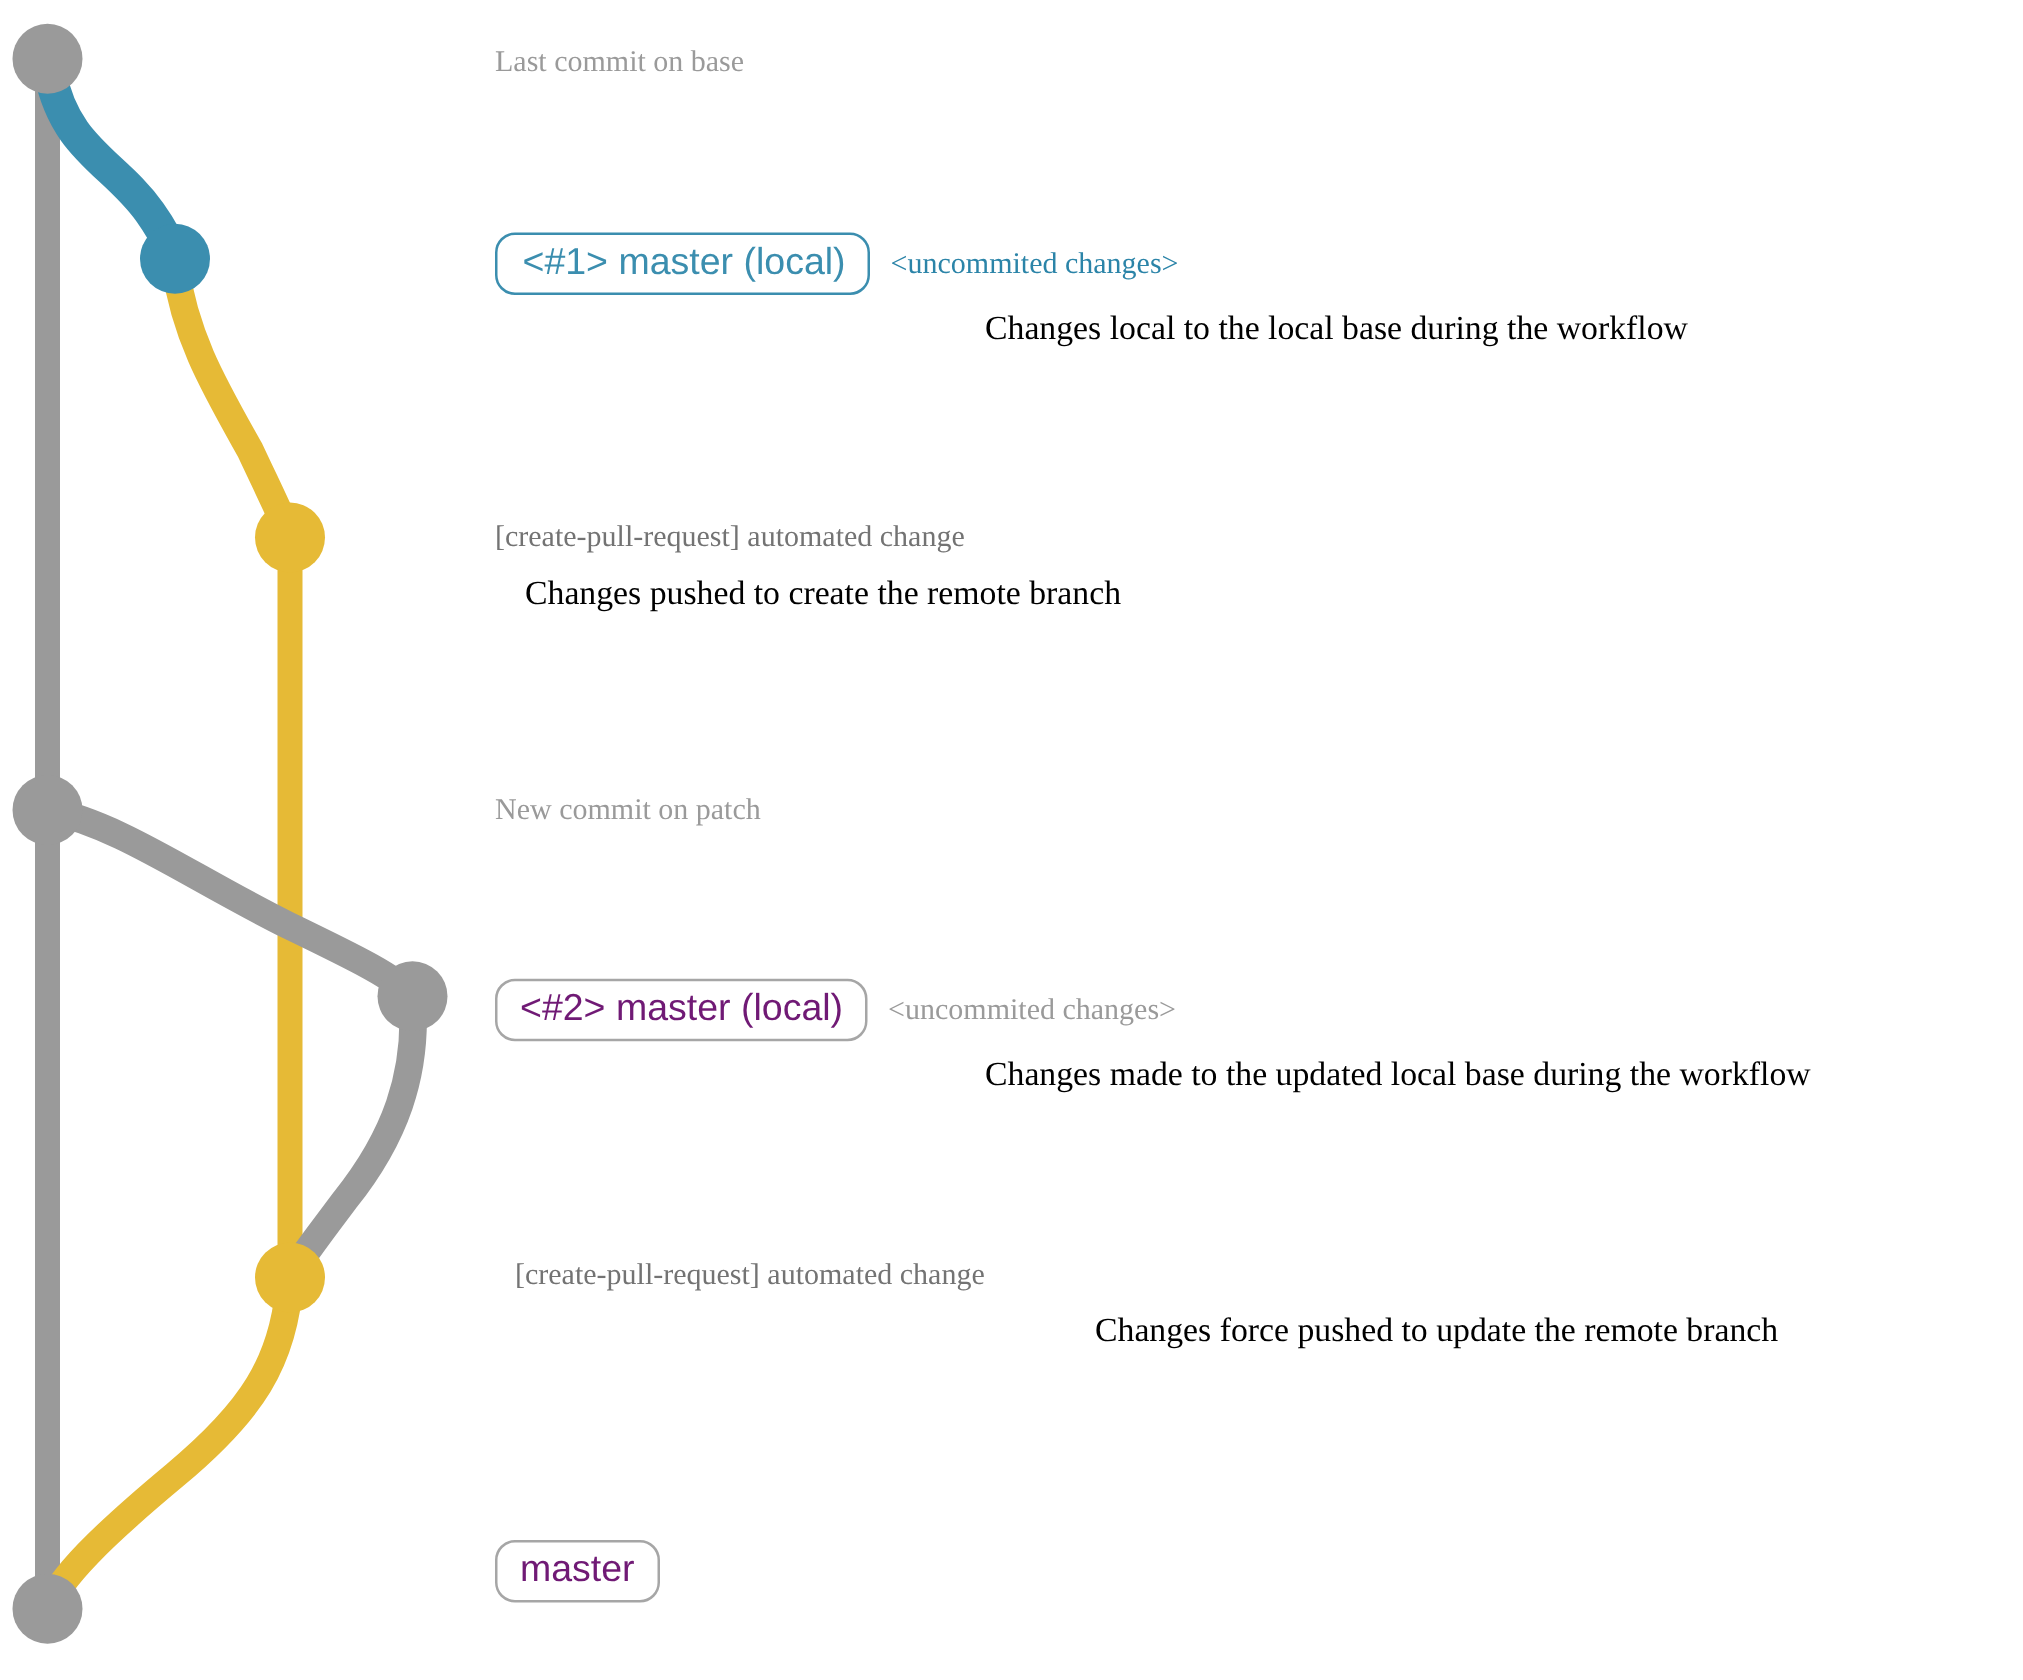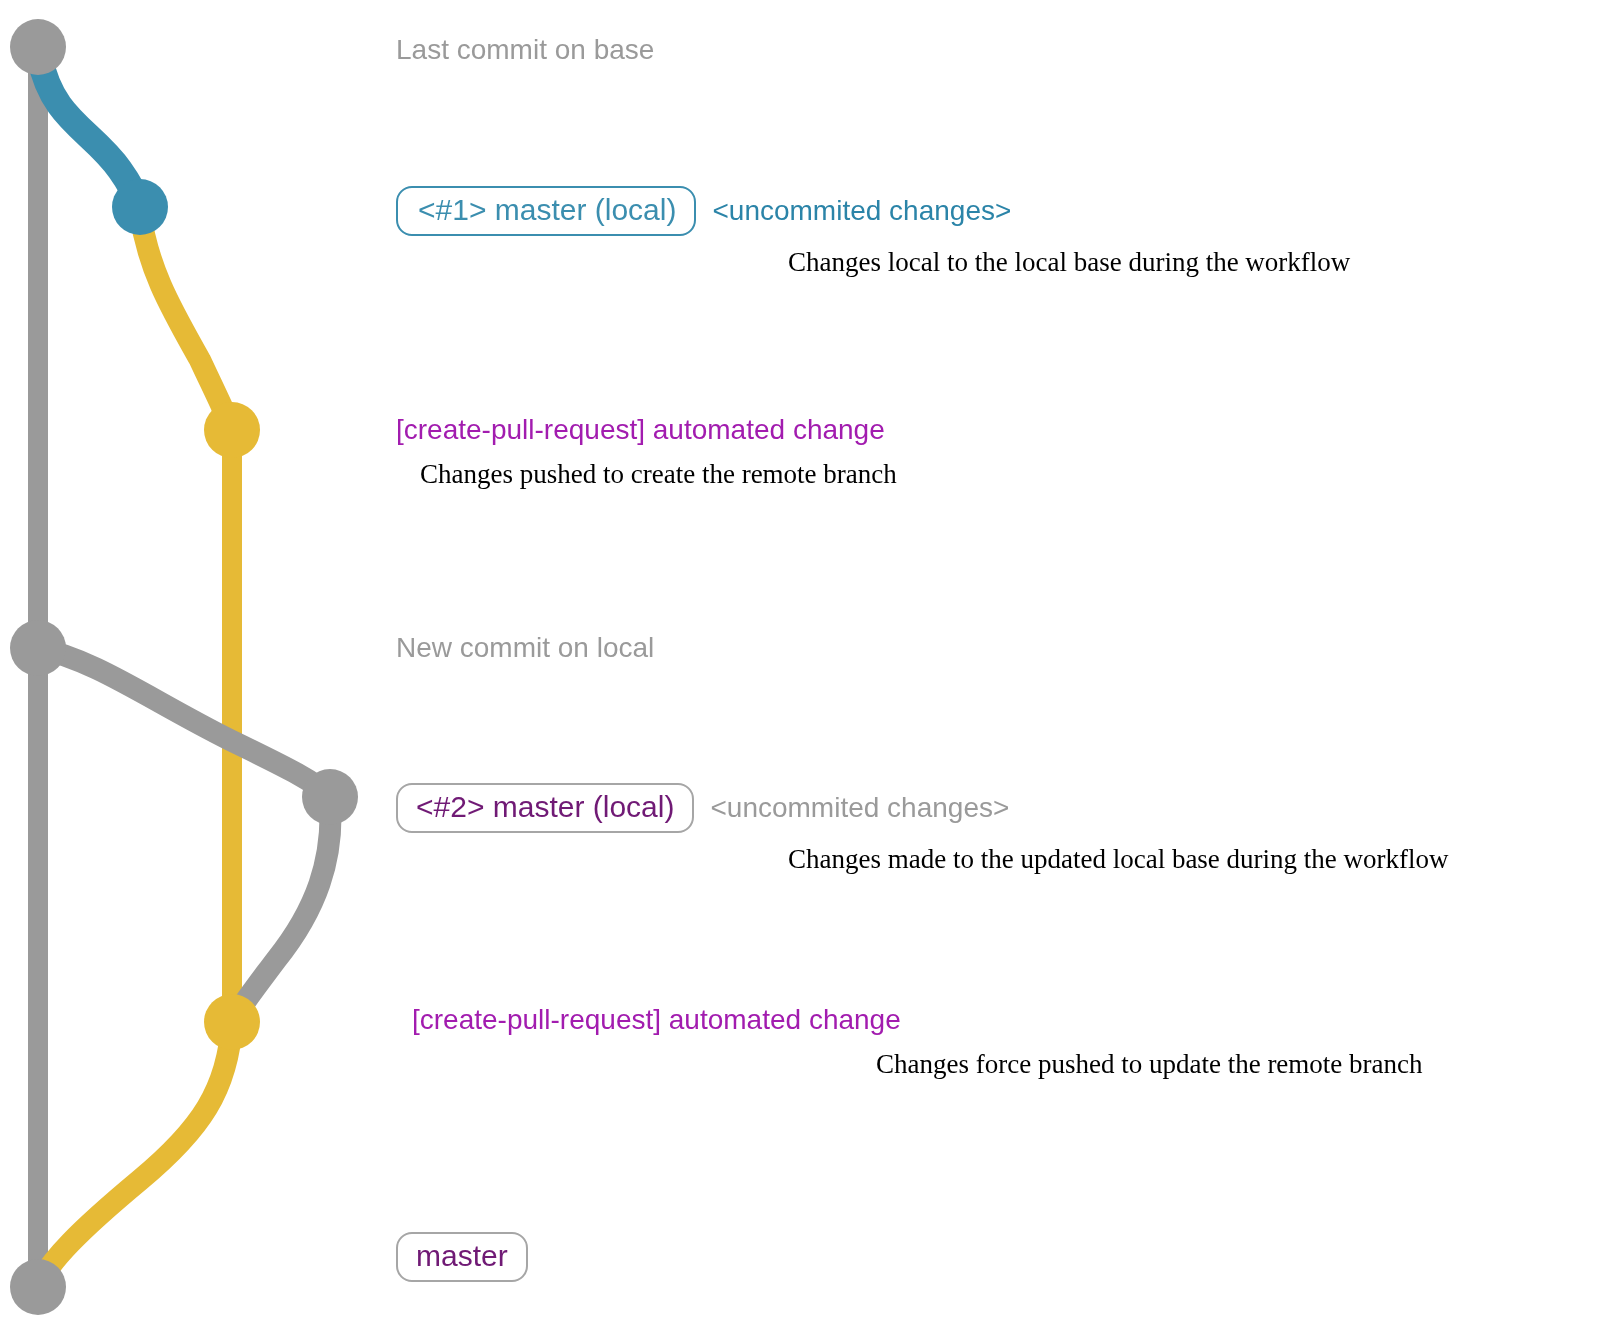--- a/index.html
+++ b/index.html
@@ -53,28 +53,28 @@
     line-height: 34px;
     color: #9a9a9a;
     background: #ffffff;
     font-family: "Liberation Sans", sans-serif;
   }
   .badge.blue  { border-color: #3b8eaf; color: #3b8eaf; padding-left: 20px; }
   .badge.amber { border-color: #e6ba36; color: #e6ba36; }
   .badge.gray  { border-color: #a6a6a6; color: #701a75; }
 
   .headline {
-    font-size: 28px;
+    font-size: 24px;
     line-height: 36px;
     color: #9a9a9a;
-    font-family: Liberation Sans, sans-serif;
+    font-family: Liberation Serif, serif;
     white-space: nowrap;
   }
   .headline.blue  { color: #2b84a8; }
-  .headline.amber { color: #a21caf; }
+  .headline.amber { color: #737373; }
   .headline.gray  { color: #9a9a9a; }
   .headline.with-badge { margin-left: 16px; }
 
   .subline {
     font-family: "Liberation Serif", serif;
     font-size: 27px;
     line-height: 32px;
     color: #000000;
     white-space: nowrap;
     margin-top: 10px;
@@ -144,21 +144,21 @@
 
   <div class="row" id="row-automated-1">
     <div class="row-head">
       <span class="headline amber">[create-pull-request] automated change</span>
     </div>
     <div class="subline">Changes pushed to create the remote branch</div>
   </div>
 
   <div class="row" id="row-new-commit">
     <div class="row-head">
-      <span class="headline gray">New commit on local</span>
+      <span class="headline gray">New commit on patch</span>
     </div>
   </div>
 
   <div class="row" id="row-local-2">
     <div class="row-head">
       <span class="badge gray">&lt;#2&gt; master (local)</span>
       <span class="headline gray with-badge">&lt;uncommited changes&gt;</span>
     </div>
     <div class="subline">Changes made to the updated local base during the workflow</div>
   </div>

